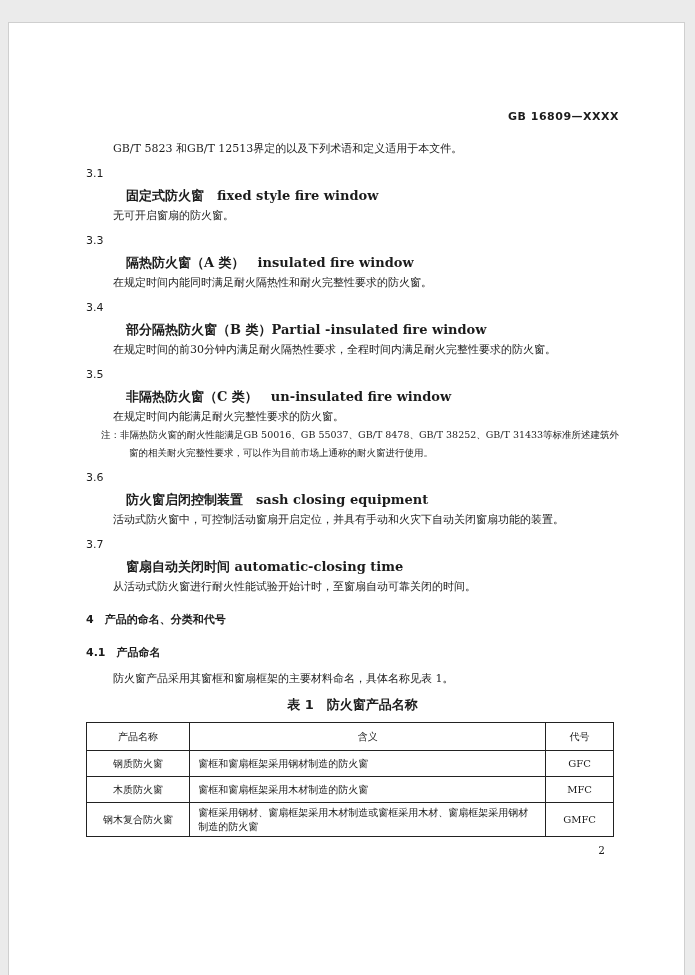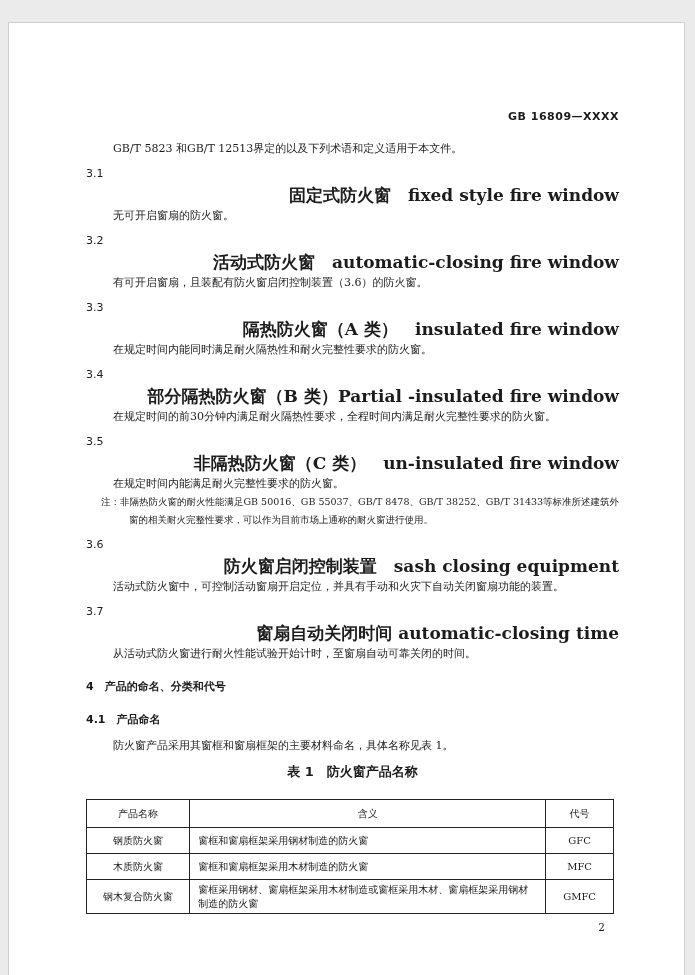--- a/index.html
+++ b/index.html
@@ -31,23 +31,23 @@
   .bodyline { font-size: 11px; line-height: 19px; white-space: nowrap; }
   .indent { margin-left: 27px; }
   .intro { margin-top: 13px; }
 
   .term-num {
     margin-top: 6px;
     font-size: 11px; line-height: 19px;
     font-family: "DejaVu Sans", "Liberation Sans", sans-serif;
   }
   .term-title {
-    margin-top: 3px; margin-left: 10px;
-    font-size: 17px; line-height: 19px;
-    font-weight: bold; white-space: nowrap; text-align: right;
+    margin-top: 3px; margin-left: 40px;
+    font-size: 13px; line-height: 19px;
+    font-weight: bold; white-space: nowrap;
   }
   .term-def { margin-top: 1px; }
 
   .note {
     margin-left: 15px;
     font-size: 9.5px; line-height: 18px;
     white-space: nowrap;
   }
   .note .line2 { margin-left: 28px; }
 
@@ -61,21 +61,21 @@
   .para { margin-top: 7px; }
 
   .table-caption {
     margin-top: 7px;
     text-align: center;
     font-size: 13px; line-height: 19px;
     font-weight: bold;
     font-family: "DejaVu Sans", "Liberation Sans", sans-serif;
   }
   table.t1 {
-    margin-top: 18px;
+    margin-top: 8px;
     width: 528px;
     border-collapse: collapse;
     border: 1.5px solid #222;
     font-size: 10px;
     table-layout: fixed;
   }
   table.t1 th, table.t1 td {
     border: 1px solid #222;
     font-weight: normal;
     padding: 2px 4px;
@@ -103,25 +103,20 @@
     <div class="doc-header">GB 16809—XXXX</div>
 
     <div class="bodyline indent intro">GB/T 5823 和GB/T 12513界定的以及下列术语和定义适用于本文件。</div>
 
     <div>
       <div class="term-num">3.1</div>
       <div class="term-title">固定式防火窗　fixed style fire window</div>
       <div class="bodyline indent term-def">无可开启窗扇的防火窗。</div>
     </div>
 
-    <div>
-      <div class="term-num">3.2</div>
-      <div class="term-title">活动式防火窗　automatic-closing fire window</div>
-      <div class="bodyline indent term-def">有可开启窗扇，且装配有防火窗启闭控制装置（3.6）的防火窗。</div>
-    </div>
 
     <div>
       <div class="term-num">3.3</div>
       <div class="term-title">隔热防火窗（A 类）　insulated fire window</div>
       <div class="bodyline indent term-def">在规定时间内能同时满足耐火隔热性和耐火完整性要求的防火窗。</div>
     </div>
 
     <div>
       <div class="term-num">3.4</div>
       <div class="term-title">部分隔热防火窗（B 类）Partial -insulated fire window</div>

